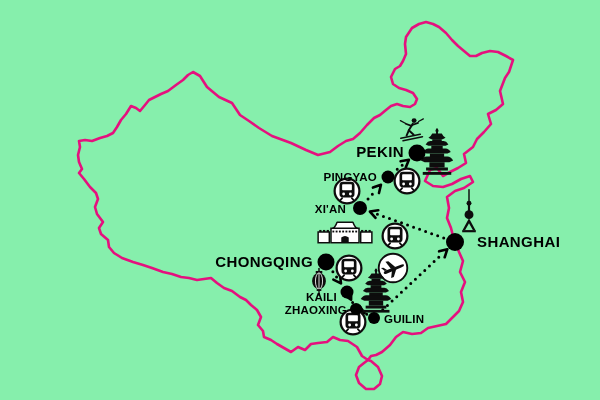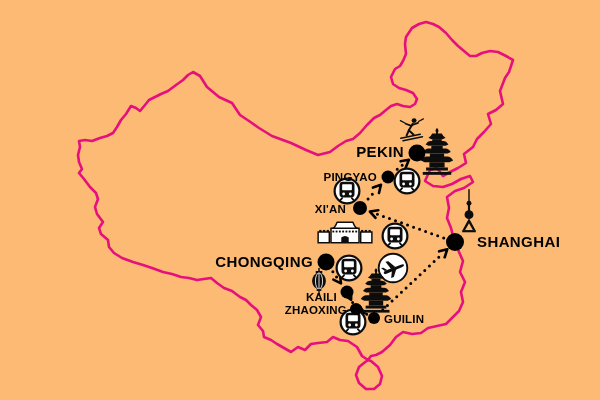--- a/index.html
+++ b/index.html
@@ -1,16 +1,16 @@
 <!DOCTYPE html>
 <html style="--map-pink: #E5107E;"><head>
 <meta charset="utf-8">
 <style>
   html,body{margin:0;padding:0;background:#fff;width:600px;height:400px;overflow:hidden;}
-  #stage{position:relative;width:600px;height:400px;background:#fdba74;font-family:"Liberation Sans",sans-serif;}
+  #stage{position:relative;width:600px;height:400px;background:#86efac;font-family:"Liberation Sans",sans-serif;}
   svg{display:block;}
   .china-line{fill:none;stroke:var(--map-pink,#E5107E);stroke-width:2.6;stroke-linejoin:round;stroke-linecap:round;}
   .city-dot{fill:#000;}
   .city-label{fill:#000;font-family:"Liberation Sans",sans-serif;font-weight:700;}
   .lbl-major{font-size:15px;letter-spacing:.4px;}
   .lbl-minor{font-size:11.5px;letter-spacing:.2px;}
   .route-line{fill:none;stroke:#000;stroke-width:3;stroke-linecap:round;stroke-dasharray:0 6.4;}
   .route-arrow{fill:none;stroke:#000;stroke-width:2.6;stroke-linecap:round;stroke-linejoin:round;}
   .ink{fill:#0d0d0d;}
   .ink-stroke{fill:none;stroke:#0d0d0d;stroke-linecap:round;}

